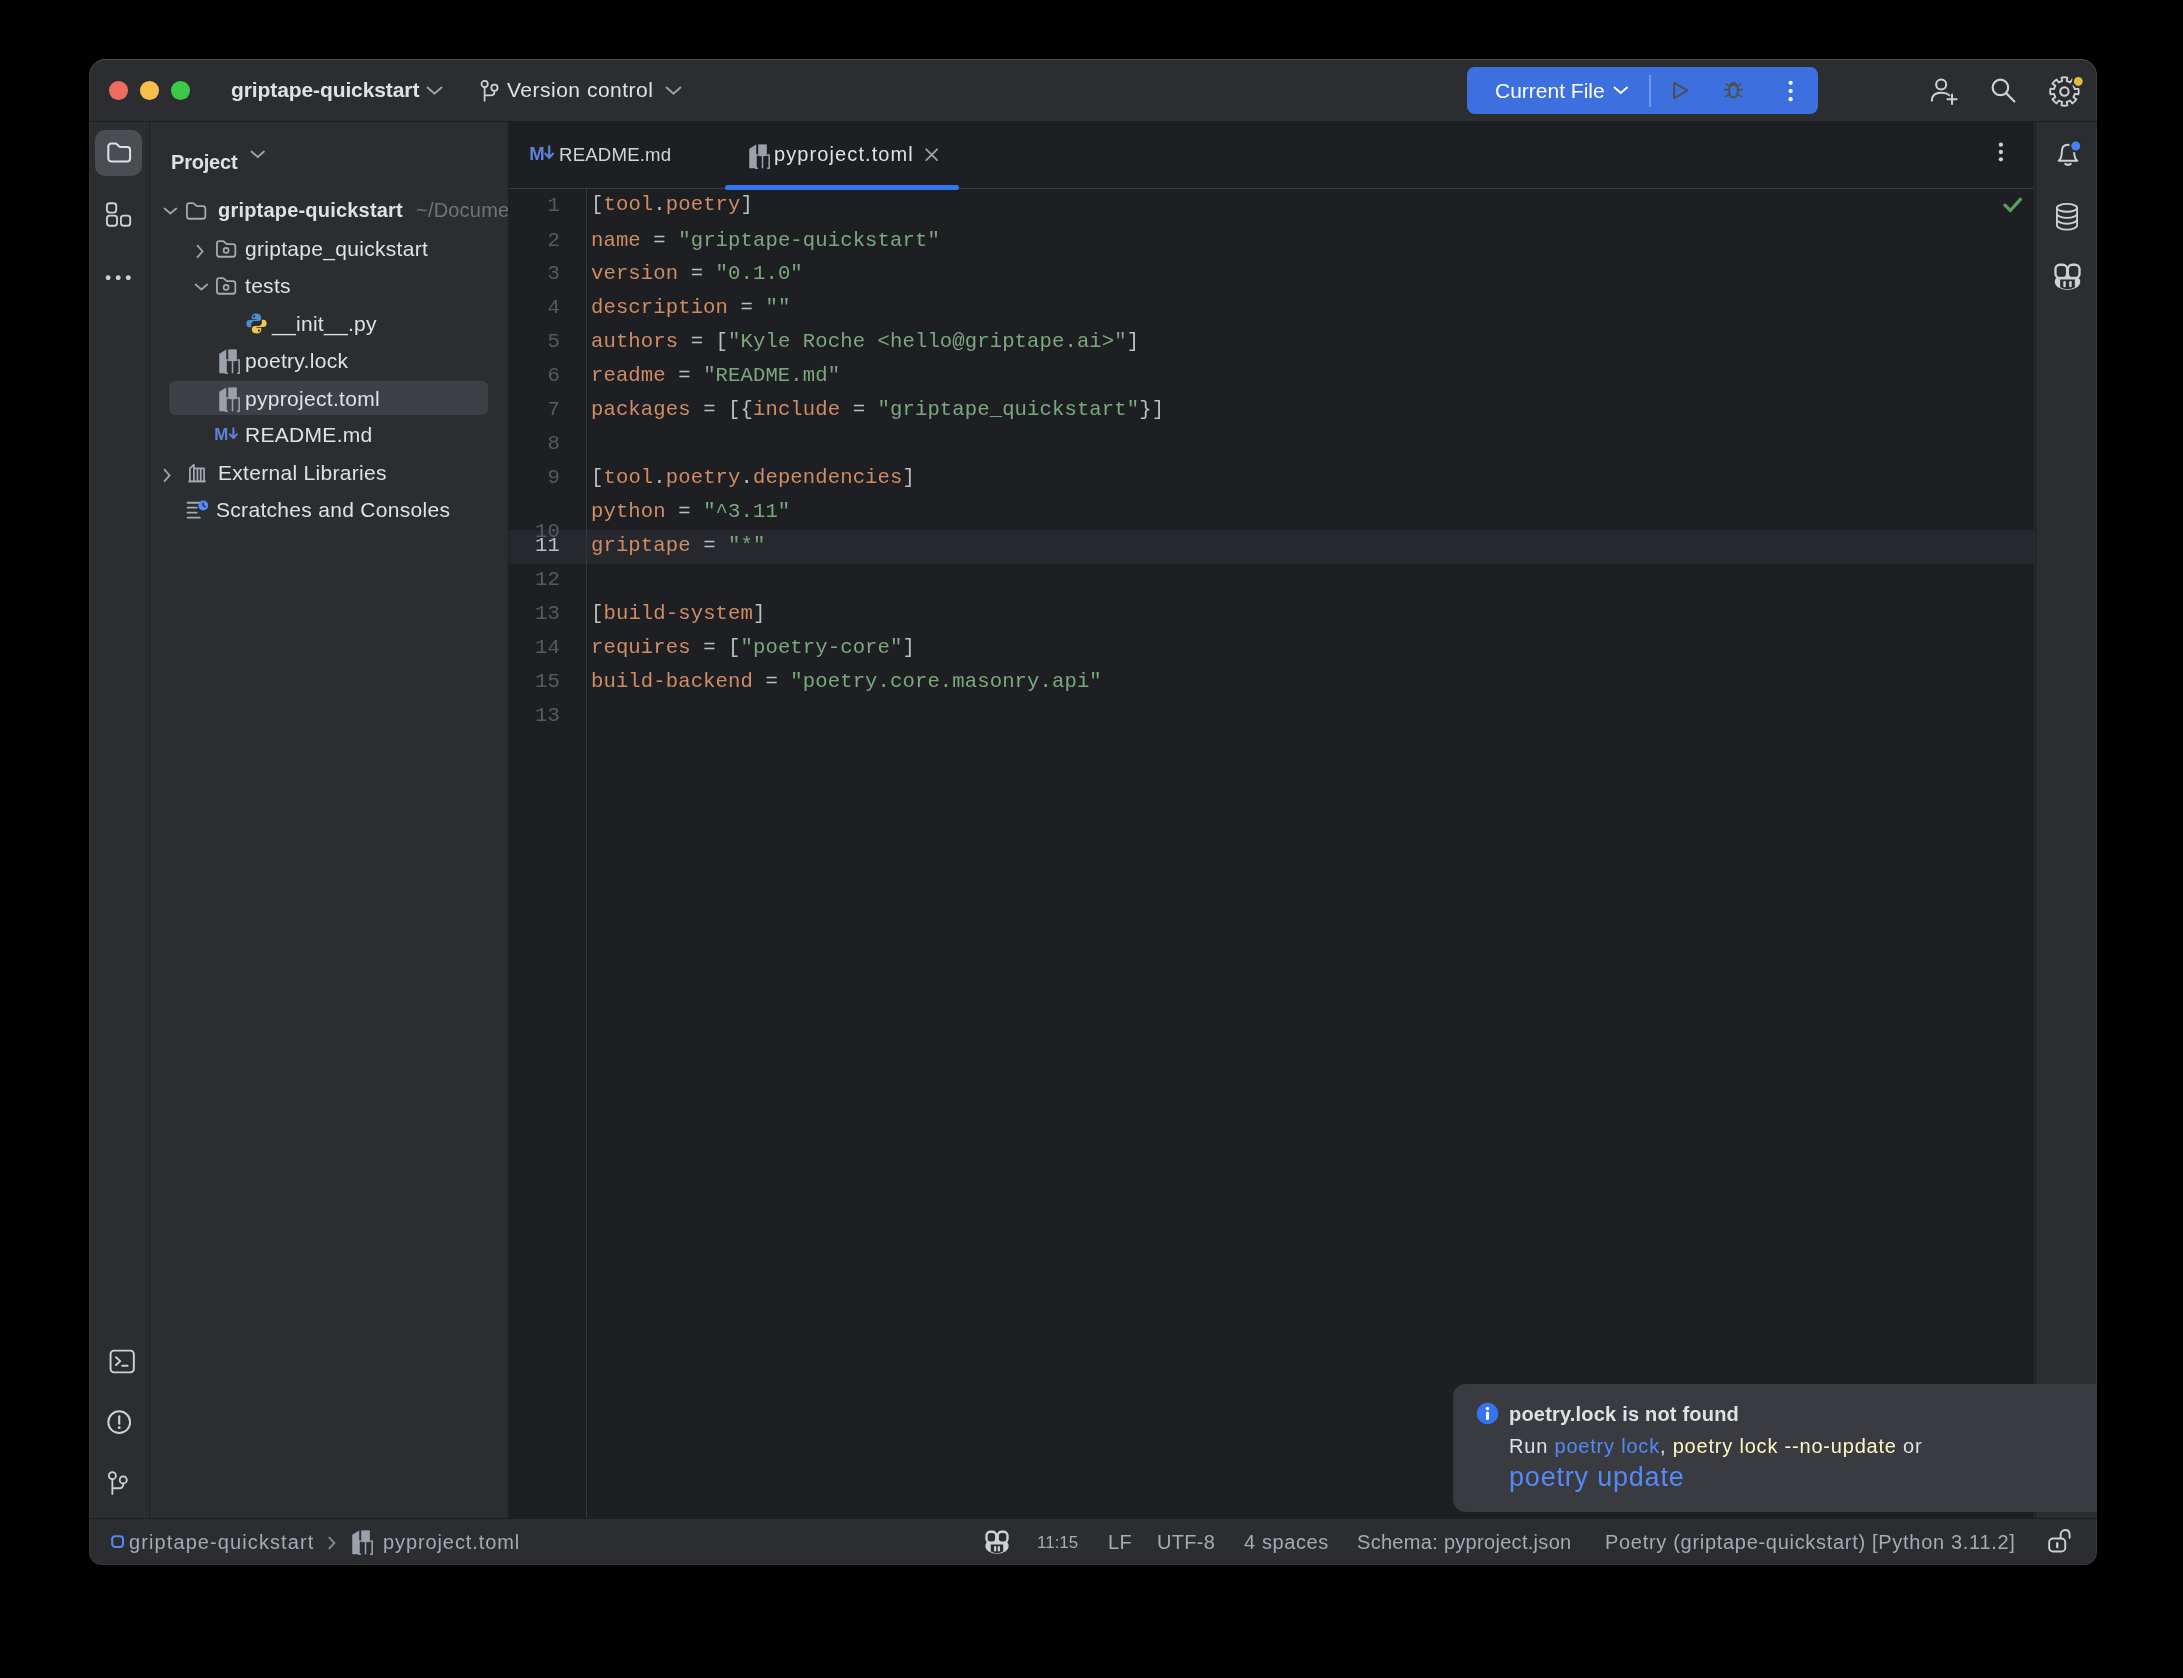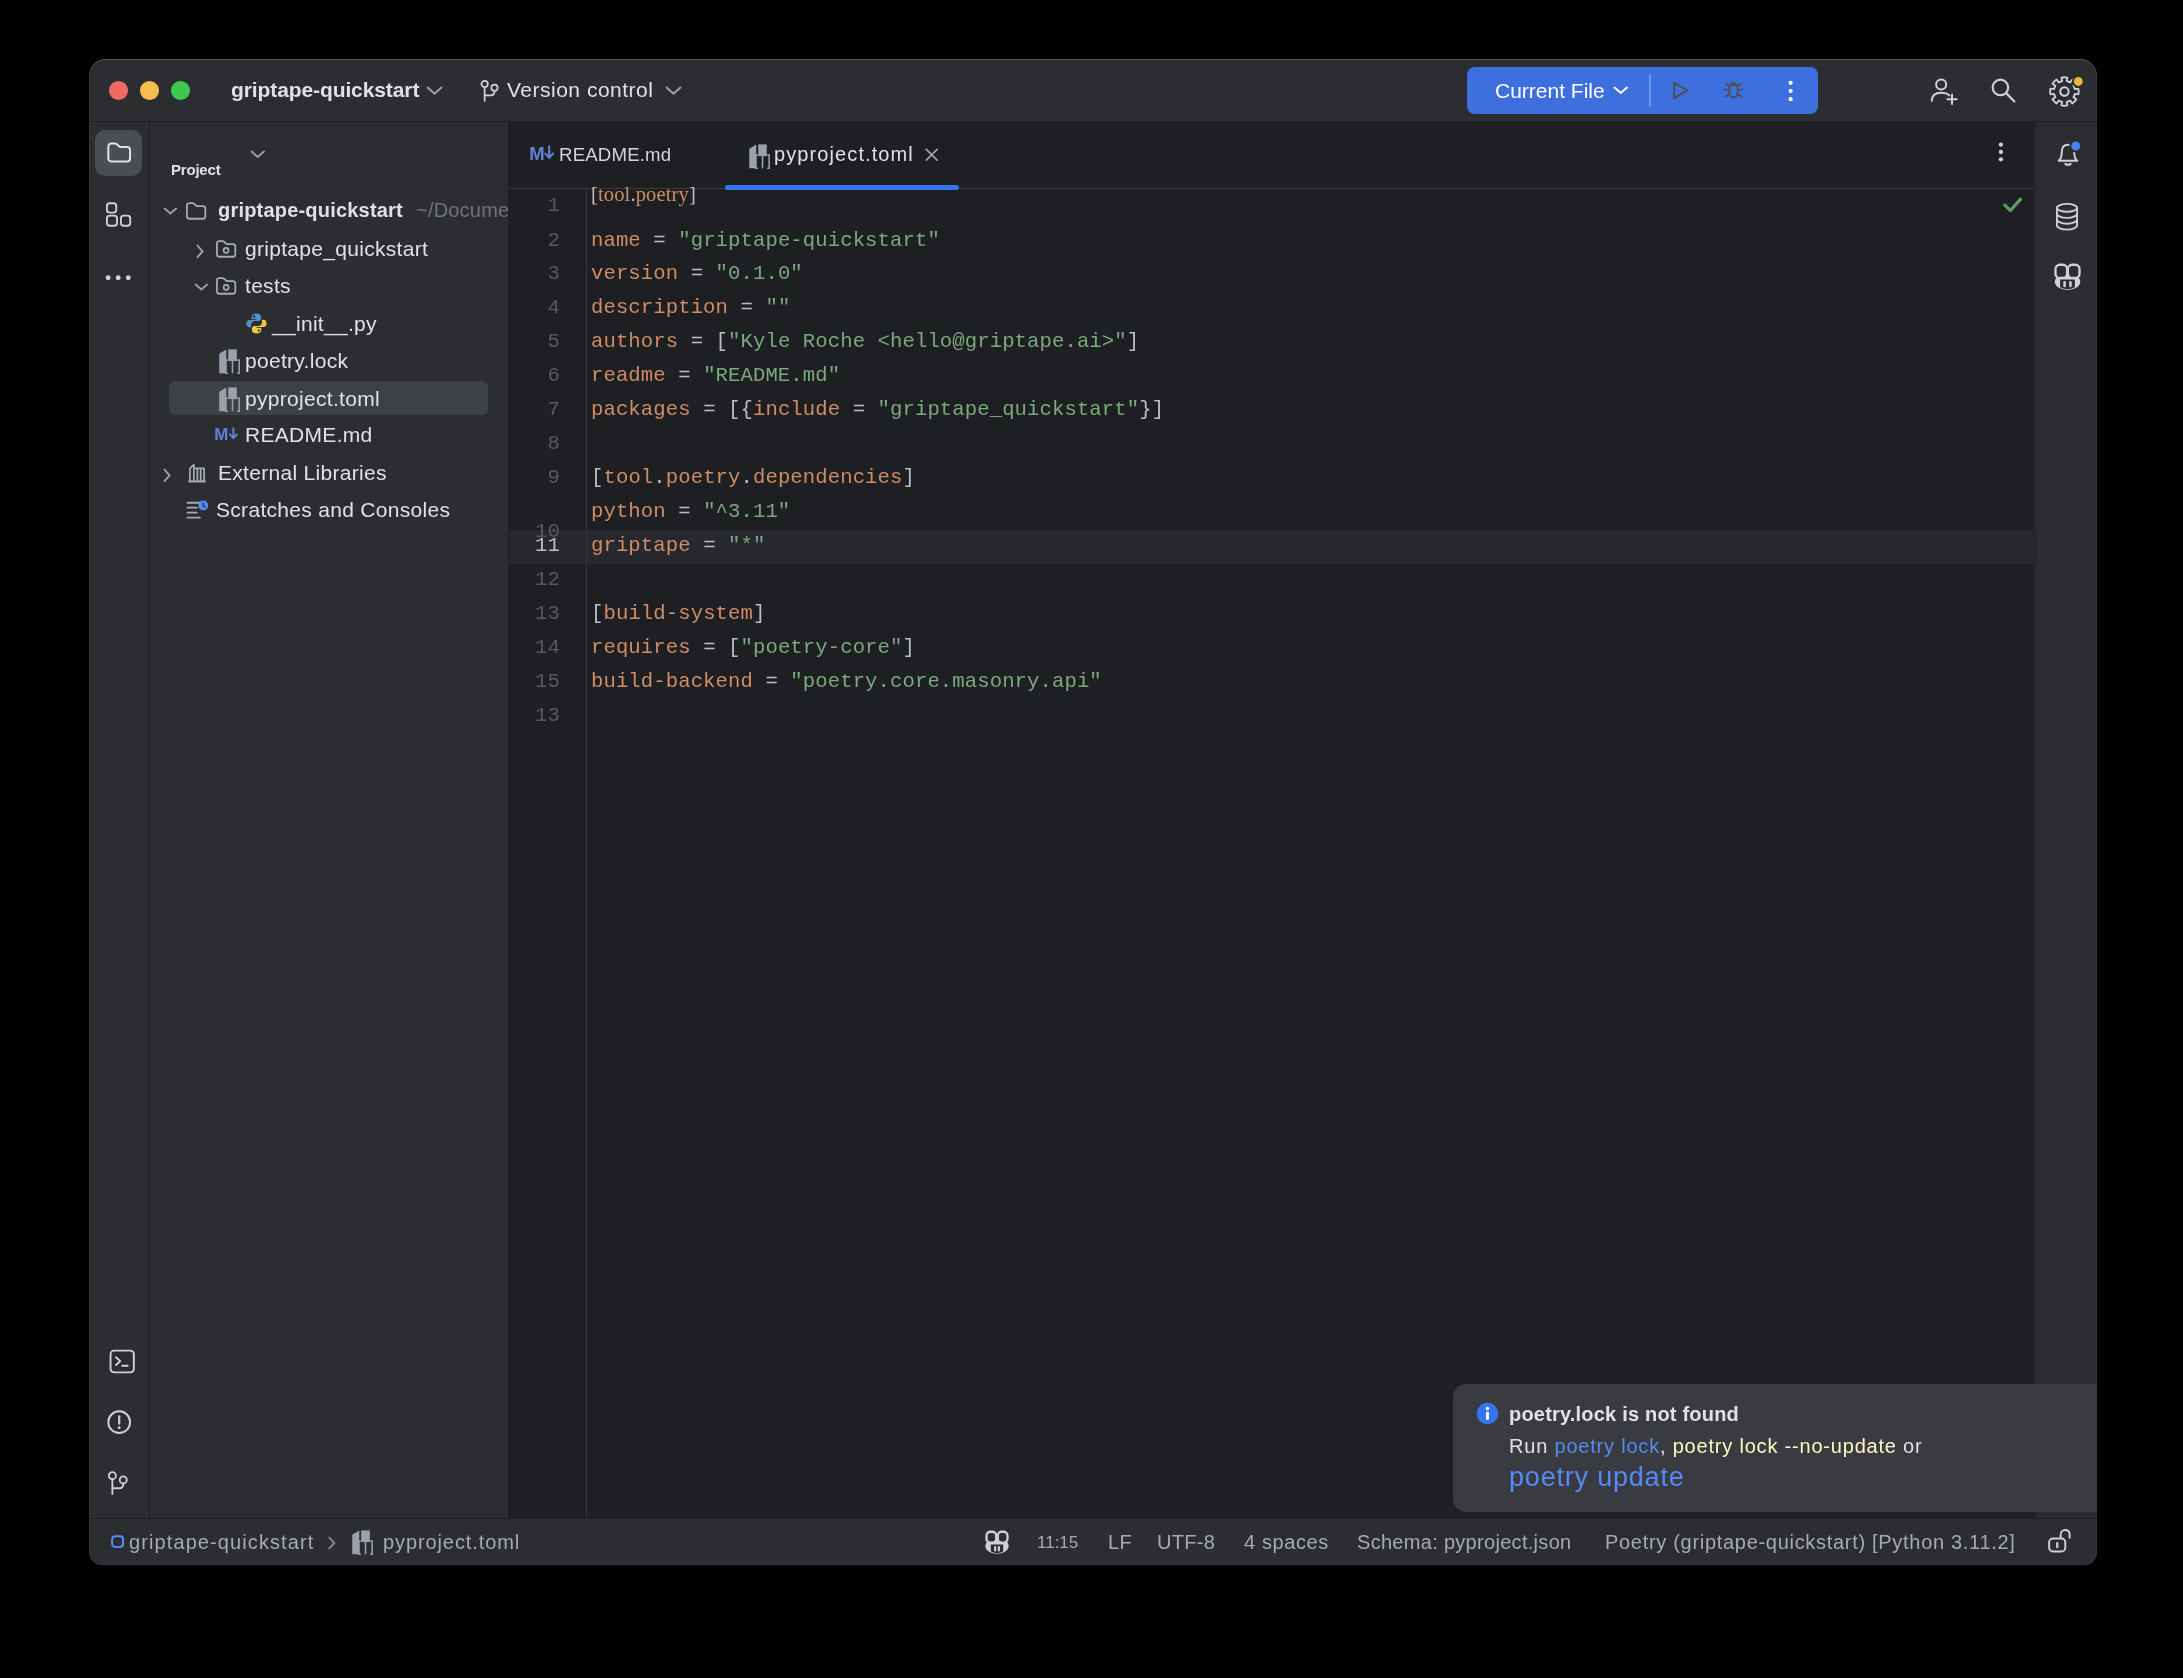--- a/index.html
+++ b/index.html
@@ -123,21 +123,21 @@
       <circle cx="17" cy="24" r="1.8" fill="#ced0d6"></circle>
     </svg>
     <svg class="abs" style="left:18px; top:1349px;" width="23" height="26" viewBox="0 0 30 33">
       <circle cx="7" cy="7" r="4.6" stroke="#ced0d6" stroke-width="2.4" fill="none"></circle>
       <circle cx="21.2" cy="12.5" r="4.6" stroke="#ced0d6" stroke-width="2.4" fill="none"></circle>
       <path d="M7 11.6 V31 M21.2 17.1 V18 Q21.2 23.3 15.5 23.3 L7 23.3" stroke="#ced0d6" stroke-width="2.4" fill="none" stroke-linecap="round"></path>
     </svg>
   </div>
 
   <div id="project">
-    <div class="abs txt" style="left:21px; top:30px; height:37px; line-height:37px; font-size:15px; letter-spacing:-0.2px; font-weight:700;">Project</div>
+    <div class="abs txt" style="left:21px; top:23px; height:37px; line-height:37px; font-size:20px; letter-spacing:-0.2px; font-weight:700;">Project</div>
     <svg class="abs" style="left:100px; top:29px;" width="15.5" height="9.3" viewBox="0 0 20 12">
         <path d="M2 2 L10 9 L18 2" stroke="#9da0a8" stroke-width="2.5" fill="none" stroke-linecap="round"></path>
       </svg>
 
     <div class="abs" style="left:19.4px; top:260px; width:319px; height:34px; background:#3d4045; border-radius:6.2px;"></div>
 
     <div class="trow" style="top:71px;">
       <svg class="abs" style="left:13.2px; top:14.8px;" width="14.8" height="8.5" viewBox="0 0 19 11">
           <path d="M2 2 L9.5 8.5 L17 2" stroke="#9da0a8" stroke-width="2.4" fill="none" stroke-linecap="round"></path>
         </svg>
@@ -268,21 +268,21 @@
       <div class="lnum" style="top:272px;">7</div>
       <div class="lnum" style="top:306px;">8</div>
       <div class="lnum" style="top:340px;">9</div>
       <div class="lnum" style="top:394px;">10</div>
       <div class="lnum" style="top:408px; color:#bcbec4;">11</div>
       <div class="lnum" style="top:442px;">12</div>
       <div class="lnum" style="top:476px;">13</div>
       <div class="lnum" style="top:510px;">14</div>
       <div class="lnum" style="top:544px;">15</div>
       <div class="lnum" style="top:578px;">13</div>
-      <div class="cline" style="top:56px;font-family:Liberation Serif, serif;"><span class="p">[</span><span class="o">tool</span><span class="p">.</span><span class="o">poetry</span><span class="p">]</span></div>
+      <div class="cline" style="top:67px;"><span class="p">[</span><span class="o">tool</span><span class="p">.</span><span class="o">poetry</span><span class="p">]</span></div>
       <div class="cline" style="top:103px;"><span class="o">name</span><span class="p"> = </span><span class="g">"griptape-quickstart"</span></div>
       <div class="cline" style="top:136px;"><span class="o">version</span><span class="p"> = </span><span class="g">"0.1.0"</span></div>
       <div class="cline" style="top:170px;"><span class="o">description</span><span class="p"> = </span><span class="g">""</span></div>
       <div class="cline" style="top:204px;"><span class="o">authors</span><span class="p"> = [</span><span class="g">"Kyle Roche &lt;hello@griptape.ai&gt;"</span><span class="p">]</span></div>
       <div class="cline" style="top:238px;"><span class="o">readme</span><span class="p"> = </span><span class="g">"README.md"</span></div>
       <div class="cline" style="top:272px;"><span class="o">packages</span><span class="p"> = [{</span><span class="o">include</span><span class="p"> = </span><span class="g">"griptape_quickstart"</span><span class="p">}]</span></div>
       <div class="cline" style="top:340px;"><span class="p">[</span><span class="o">tool</span><span class="p">.</span><span class="o">poetry</span><span class="p">.</span><span class="o">dependencies</span><span class="p">]</span></div>
       <div class="cline" style="top:374px;"><span class="o">python</span><span class="p"> = </span><span class="g">"^3.11"</span></div>
       <div class="cline" style="top:408px;"><span class="o">griptape</span><span class="p"> = </span><span class="g">"*"</span></div>
       <div class="cline" style="top:476px;"><span class="p">[</span><span class="o">build-system</span><span class="p">]</span></div>

